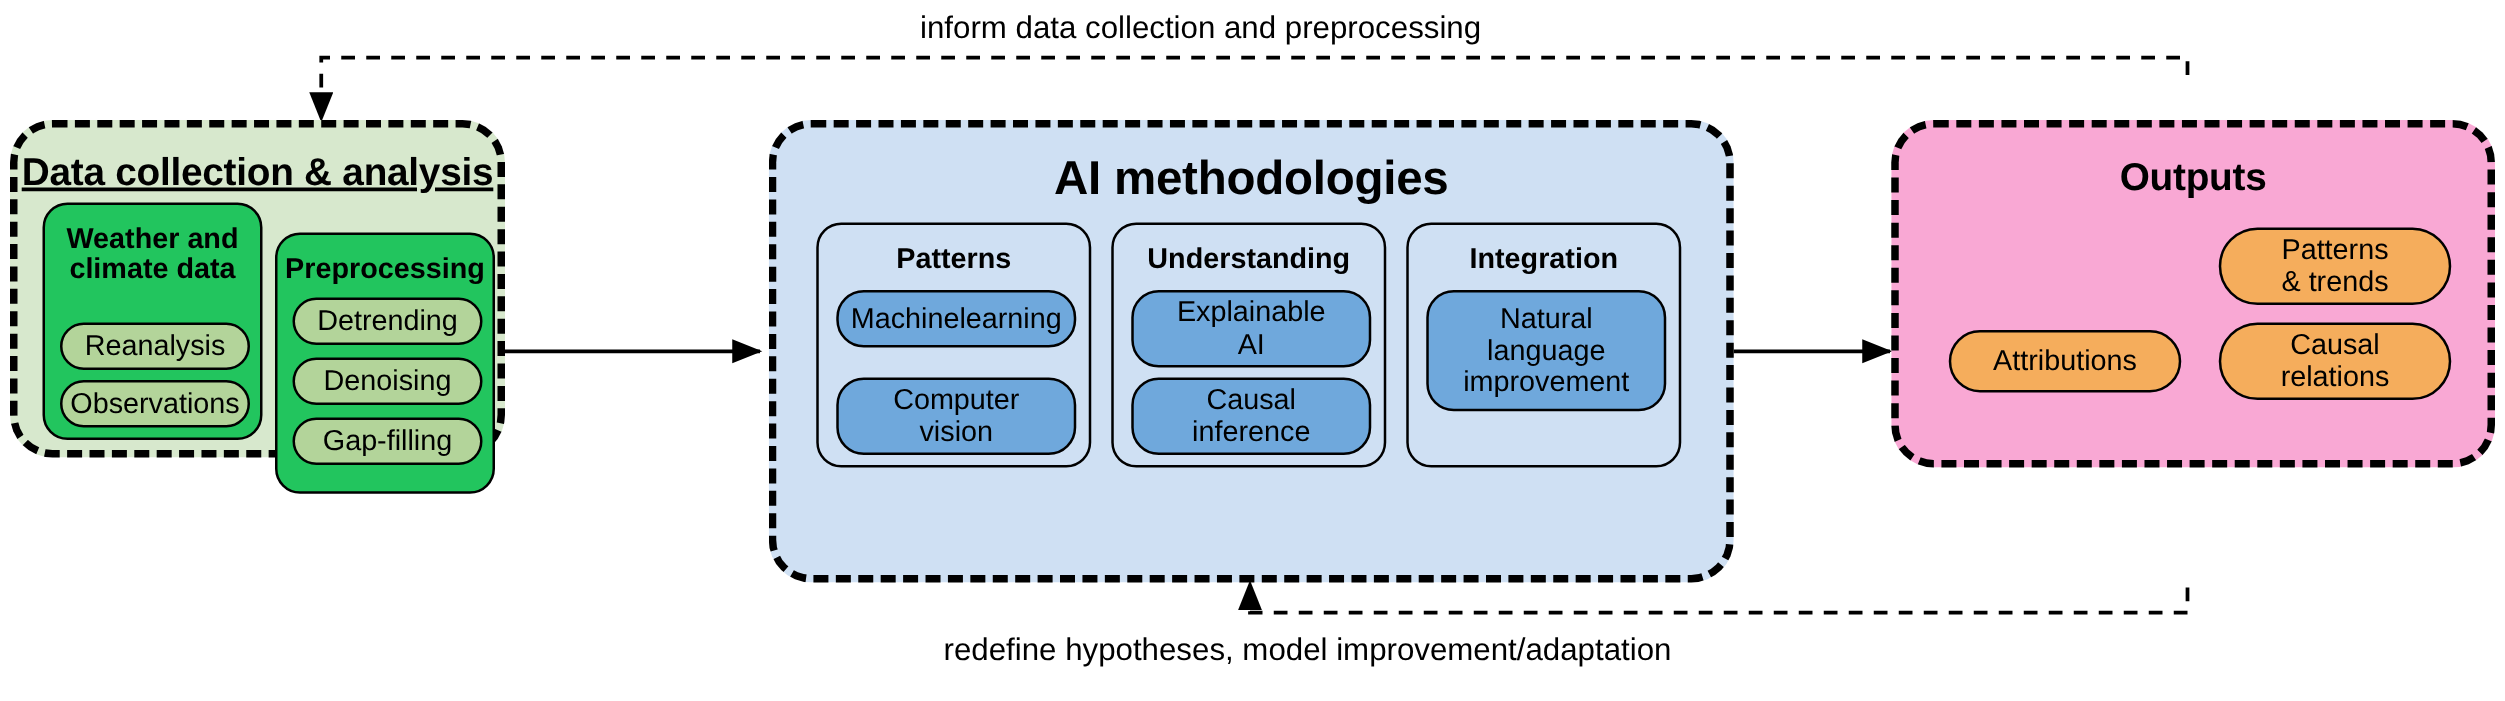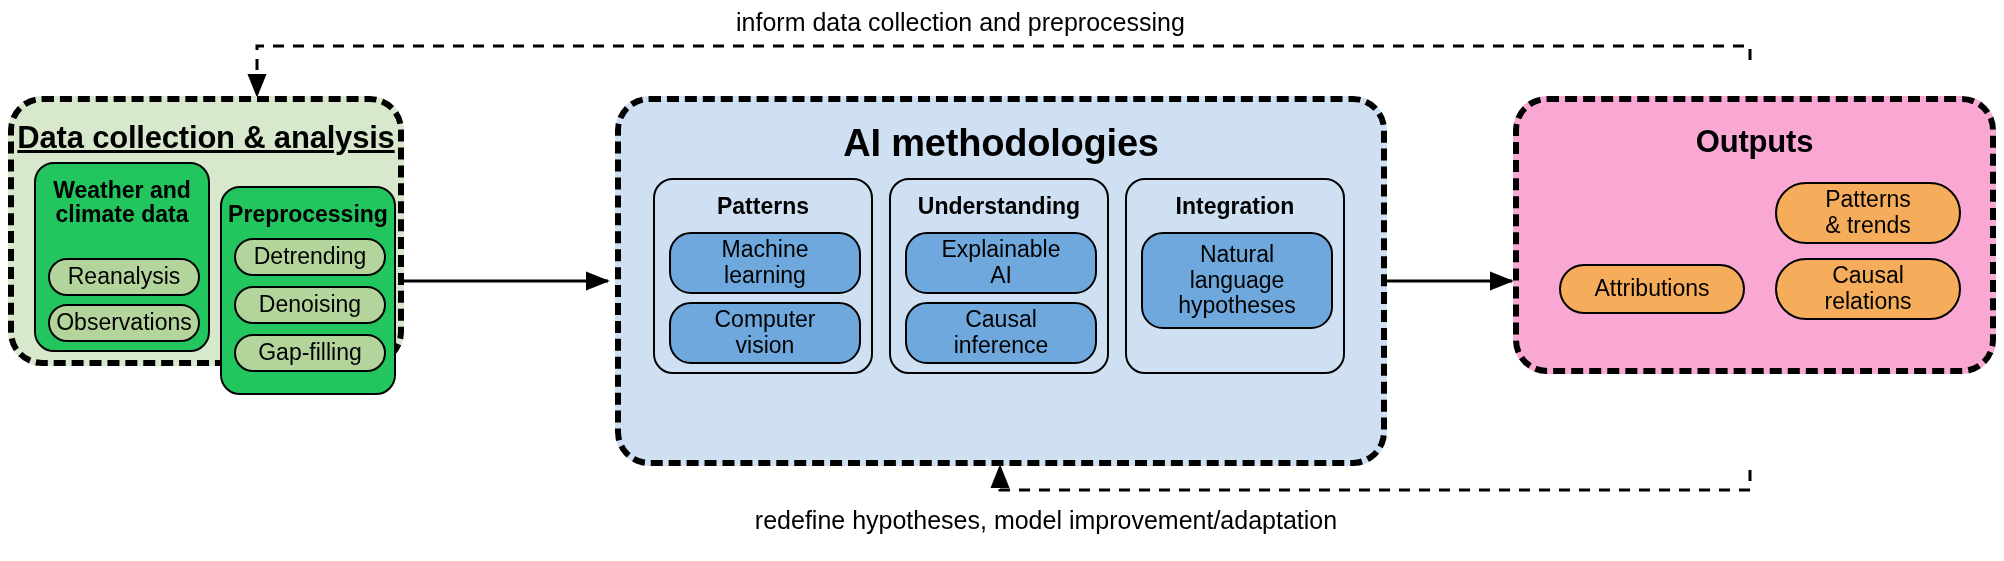--- a/index.html
+++ b/index.html
@@ -133,21 +133,21 @@
       <div class="pill fill-green-pill" style="left:12px; top:146px; width:152px; height:38px;">Gap-filling</div>
     </div>
   </div>
 
   <div class="abs panel fill-blue-outer" style="left:615px; top:96px; width:772px; height:370px;">
 
     <div class="panel-title" style="top:20px; font-size:38px;">AI methodologies</div>
 
     <div class="abs group fill-blue-group" style="left:32px; top:76px; width:220px; height:196px;">
       <div class="group-title" style="top:14px;">Patterns</div>
-      <div class="pill soft fill-blue-pill" style="left:14px; top:52px; width:192px; height:62px; flex-direction:column;">
+      <div class="pill soft fill-blue-pill" style="left:14px; top:52px; width:192px; height:46px; ">
         <span>Machine</span>
         <span>learning</span>
       </div>
       <div class="pill soft fill-blue-pill" style="left:14px; top:122px; width:192px; height:62px; flex-direction:column;">
         <span>Computer</span>
         <span>vision</span>
       </div>
     </div>
 
     <div class="abs group fill-blue-group" style="left:268px; top:76px; width:220px; height:196px;">
@@ -160,21 +160,21 @@
         <span>Causal</span>
         <span>inference</span>
       </div>
     </div>
 
     <div class="abs group fill-blue-group" style="left:504px; top:76px; width:220px; height:196px;">
       <div class="group-title" style="top:14px;">Integration</div>
       <div class="pill soft fill-blue-pill" style="left:14px; top:52px; width:192px; height:97px; flex-direction:column;">
         <span>Natural</span>
         <span>language</span>
-        <span>hypotheses</span>
+        <span>improvement</span>
       </div>
     </div>
   </div>
 
   <div class="abs panel fill-orange-outer" style="left:1513px; top:96px; width:483px; height:278px;">
 
     <div class="panel-title" style="top:22px; font-size:31px;">Outputs</div>
 
 
     <div class="pill fill-orange-pill" style="left:256px; top:80px; width:186px; height:62px; flex-direction:column;">

